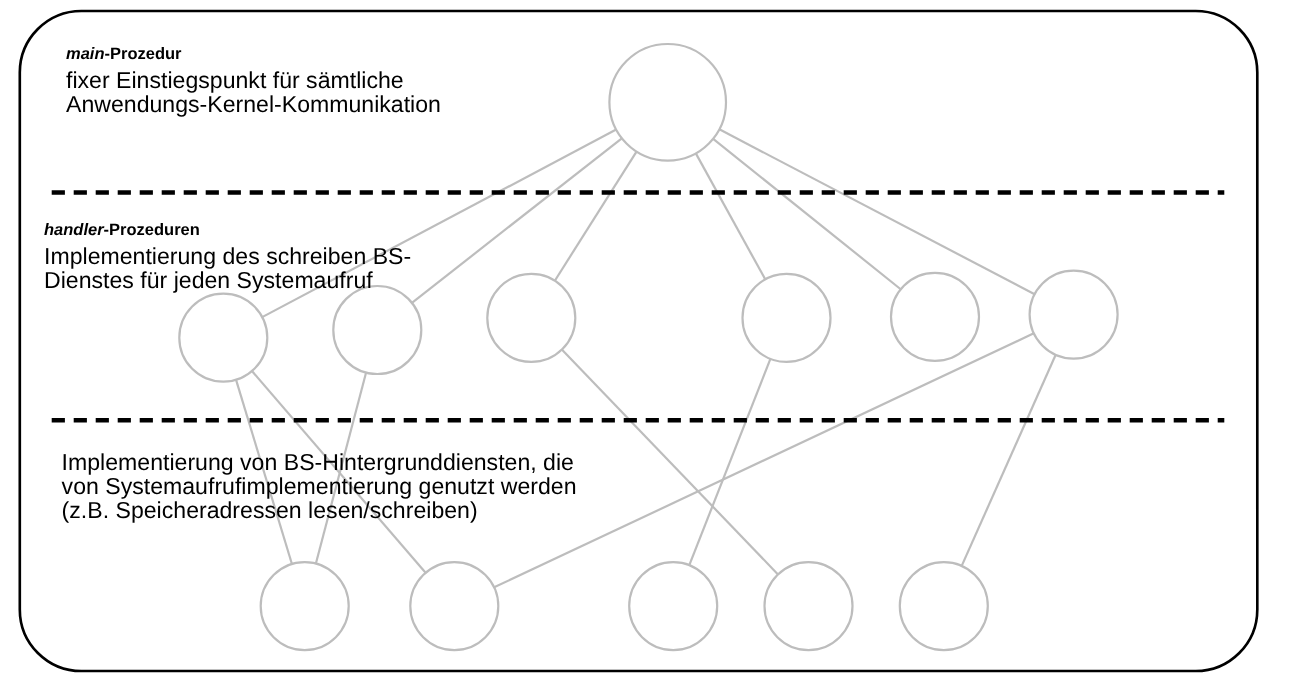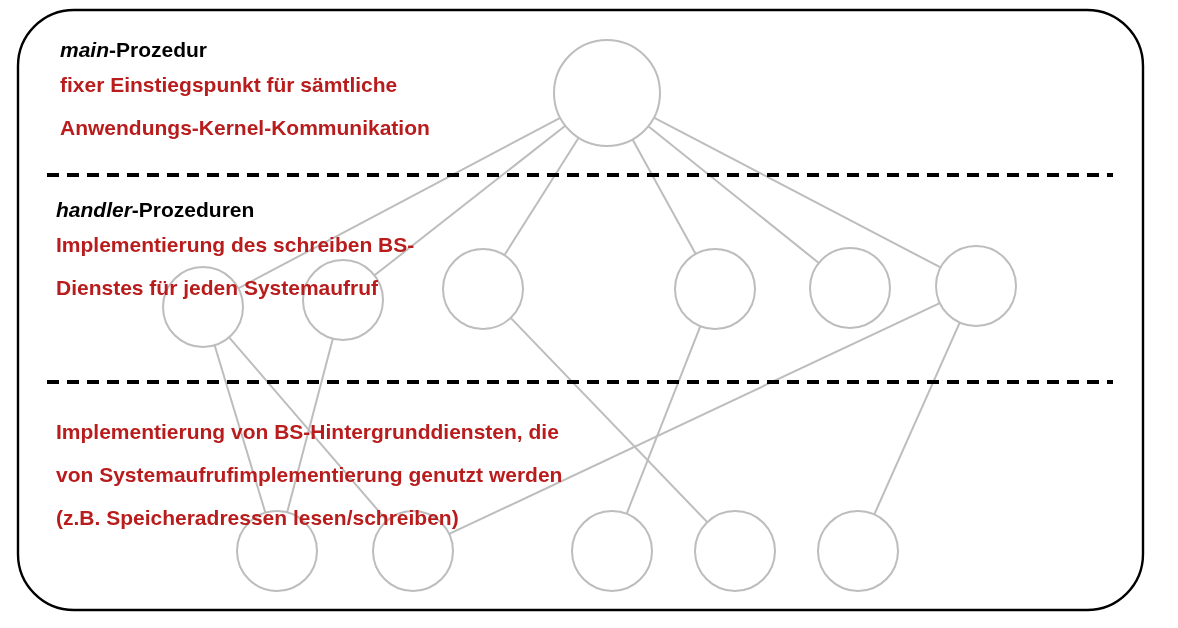--- a/index.html
+++ b/index.html
@@ -20,38 +20,38 @@
     left: 0;
     top: 0;
     width: 1178px;
     height: 628px;
   }
   .text-block {
     position: absolute;
     z-index: 5;
   }
   .block-title {
-    font-size: 21px;
+    font-size: 15px;
     font-weight: bold;
     color: #000000;
     line-height: 27px;
     white-space: nowrap;
   }
   .block-title .em {
     font-style: italic;
   }
   .block-desc {
     font-size: 21px;
-    font-weight: bold;
-    color: #b91c1c;
-    line-height: 43px;
+    font-weight: normal;
+    color: #000000;
+    line-height: 22px;
     white-space: pre;
   }
   #block-main  { left: 60px; top: 36px; }
-  #block-handler { left: 56px; top: 196px; }
+  #block-handler { left: 40px; top: 196px; }
   #block-utility { left: 56px; top: 410px; }
 </style>
 </head>
 <body>
 
 <div id="stage">
 
   <svg id="graph-svg" viewBox="0 0 1178 628" xmlns="http://www.w3.org/2000/svg">
     <g>
       <rect id="frame-rect" x="18" y="10" width="1125" height="600" rx="56" ry="56" fill="#ffffff" stroke="#000000" stroke-width="2.4"></rect>

